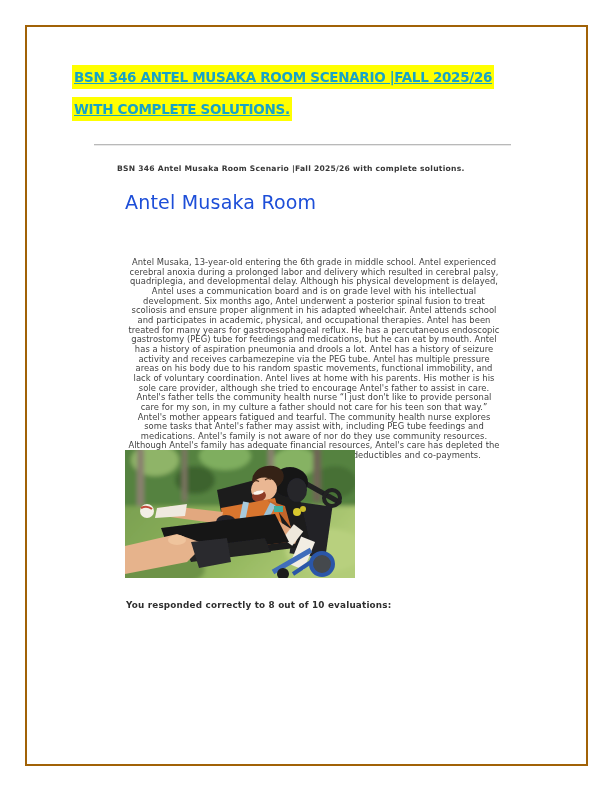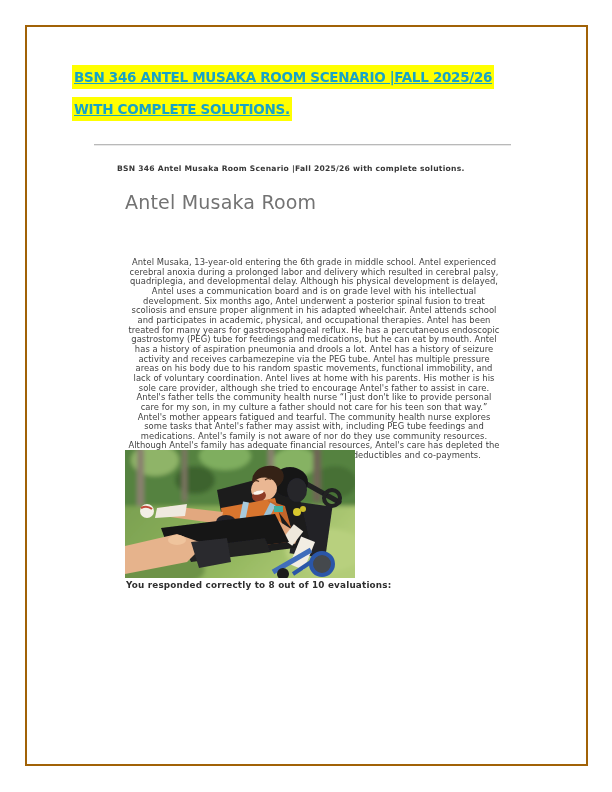--- a/index.html
+++ b/index.html
@@ -62,21 +62,21 @@
     letter-spacing: 0.25px;
     color: #383838;
   }
   .doc-heading {
     position: absolute;
     left: 98px;
     top: 164px;
     font-size: 19px;
     font-weight: 500;
     letter-spacing: 0.2px;
-    color: #737373;
+    color: #1d4ed8;
   }
   .doc-body {
     position: absolute;
     left: 99px;
     top: 197px;
     width: 376px;
     font-size: 8.4px;
     line-height: 9.65px;
     letter-spacing: 0.05px;
     color: #3f3f3f;
@@ -87,21 +87,21 @@
     position: absolute;
     left: 98px;
     top: 423px;
     width: 230px;
     height: 128px;
     overflow: hidden;
   }
   .result-line {
     position: absolute;
     left: 99px;
-    top: 553px;
+    top: 573px;
     font-size: 8.8px;
     font-weight: bold;
     letter-spacing: 0.2px;
     color: #2f2f2f;
     text-align: center;
   }
 </style>
 </head>
 <body>
 

